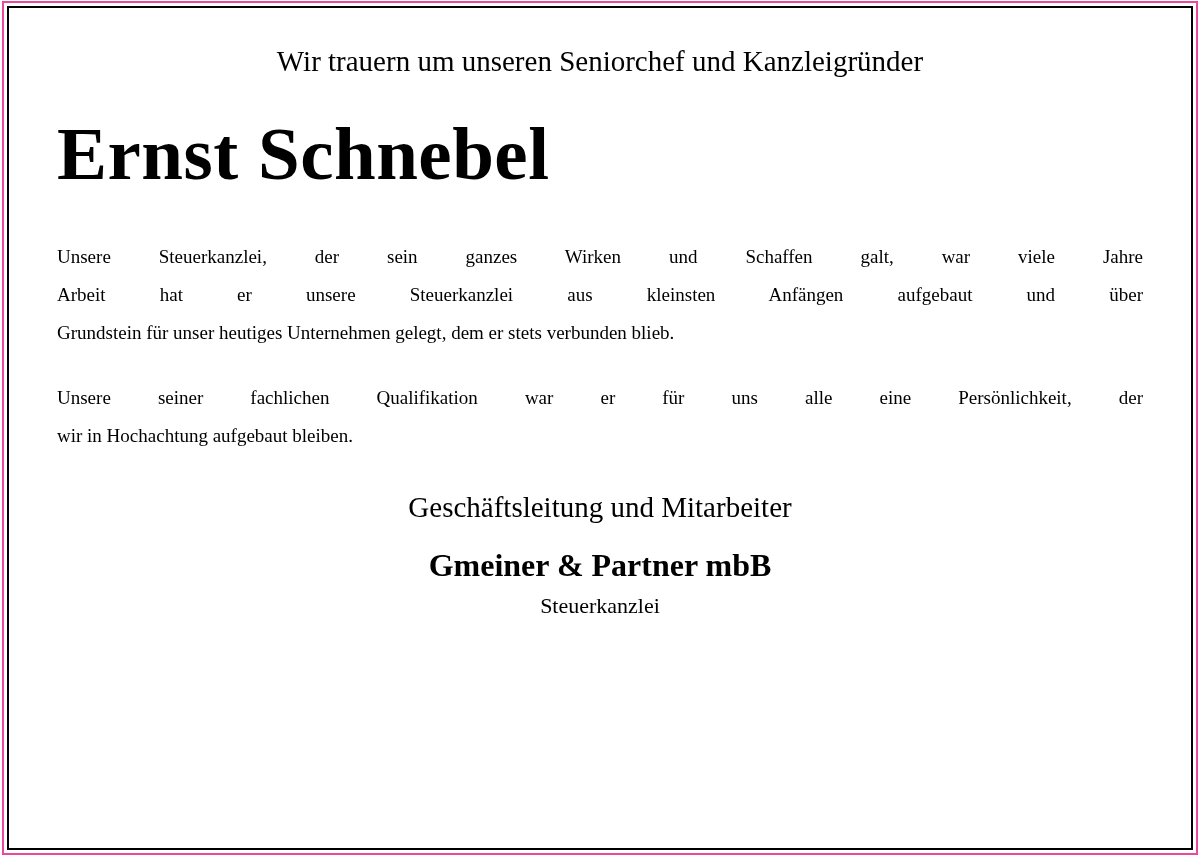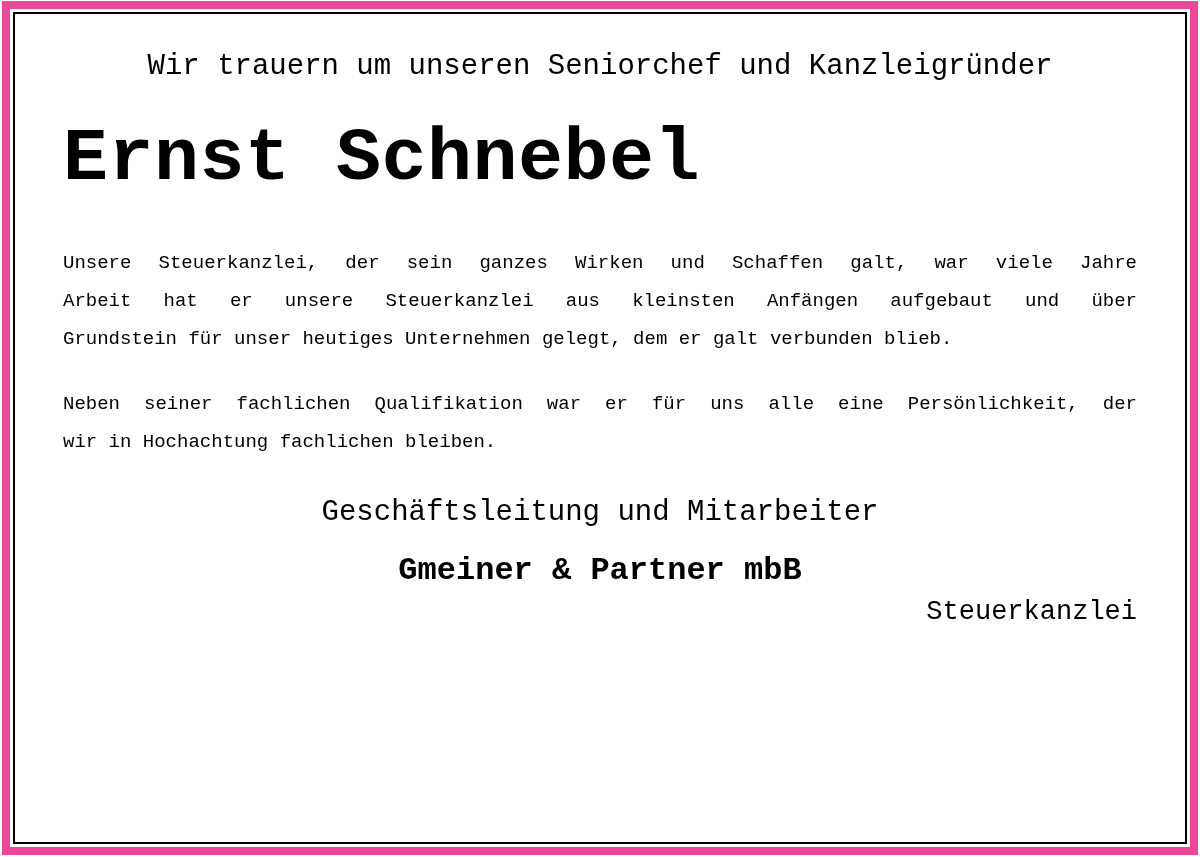--- a/index.html
+++ b/index.html
@@ -13,22 +13,21 @@
     height: 857px;
     background: #ffffff;
     color: #000000;
     font-family: "Liberation Serif", "DejaVu Serif", serif;
     overflow: hidden;
   }
   
   .frame-outer {
     position: absolute;
     top: 1px; left: 2px; right: 2px; bottom: 2px;
-    border: 8px solid #ec4899;
-    font-family: Liberation Mono, monospace;
+    border: 2px solid #ec4899;
   }
   .frame-inner {
     position: absolute;
     top: 3px; left: 3px; right: 3px; bottom: 3px;
     border: 2px solid #000000;
   }
   .content {
     padding: 34px 48px 0 48px;
   }
   .intro {
@@ -65,47 +64,47 @@
     margin-top: 33px;
   }
   .sig-company {
     font-size: 32px;
     line-height: 42px;
     font-weight: bold;
     text-align: center;
     margin-top: 18px;
   }
   .sig-type, .sig-location {
-    font-size: 27px;
+    font-size: 22px;
     line-height: 38px;
-    text-align: right;
+    text-align: center;
   }
   .sig-type { margin-top: 1px; }
 </style>
 </head>
 <body>
 
 <div class="page">
   <div class="frame-outer">
     <div class="frame-inner">
       <div class="content">
 
         <div class="intro">Wir trauern um unseren Seniorchef und Kanzleigründer</div>
 
         <h1 class="title">Ernst Schnebel</h1>
 
         <div class="para para-1">
           <div class="jline">Unsere Steuerkanzlei, der sein ganzes Wirken und Schaffen galt, war viele Jahre</div>
           <div class="jline">Arbeit hat er unsere Steuerkanzlei aus kleinsten Anfängen aufgebaut und über</div>
-          <div class="jlast">Grundstein für unser heutiges Unternehmen gelegt, dem er galt verbunden blieb.</div>
+          <div class="jlast">Grundstein für unser heutiges Unternehmen gelegt, dem er stets verbunden blieb.</div>
         </div>
 
         <div class="para para-2">
-          <div class="jline">Neben seiner fachlichen Qualifikation war er für uns alle eine Persönlichkeit, der</div>
-          <div class="jlast">wir in Hochachtung fachlichen bleiben.</div>
+          <div class="jline">Unsere seiner fachlichen Qualifikation war er für uns alle eine Persönlichkeit, der</div>
+          <div class="jlast">wir in Hochachtung aufgebaut bleiben.</div>
         </div>
 
 
         <div class="sig-group">Geschäftsleitung und Mitarbeiter</div>
 
         <div class="sig-company">Gmeiner &amp; Partner mbB</div>
 
         <div class="sig-type">Steuerkanzlei</div>
 
 

